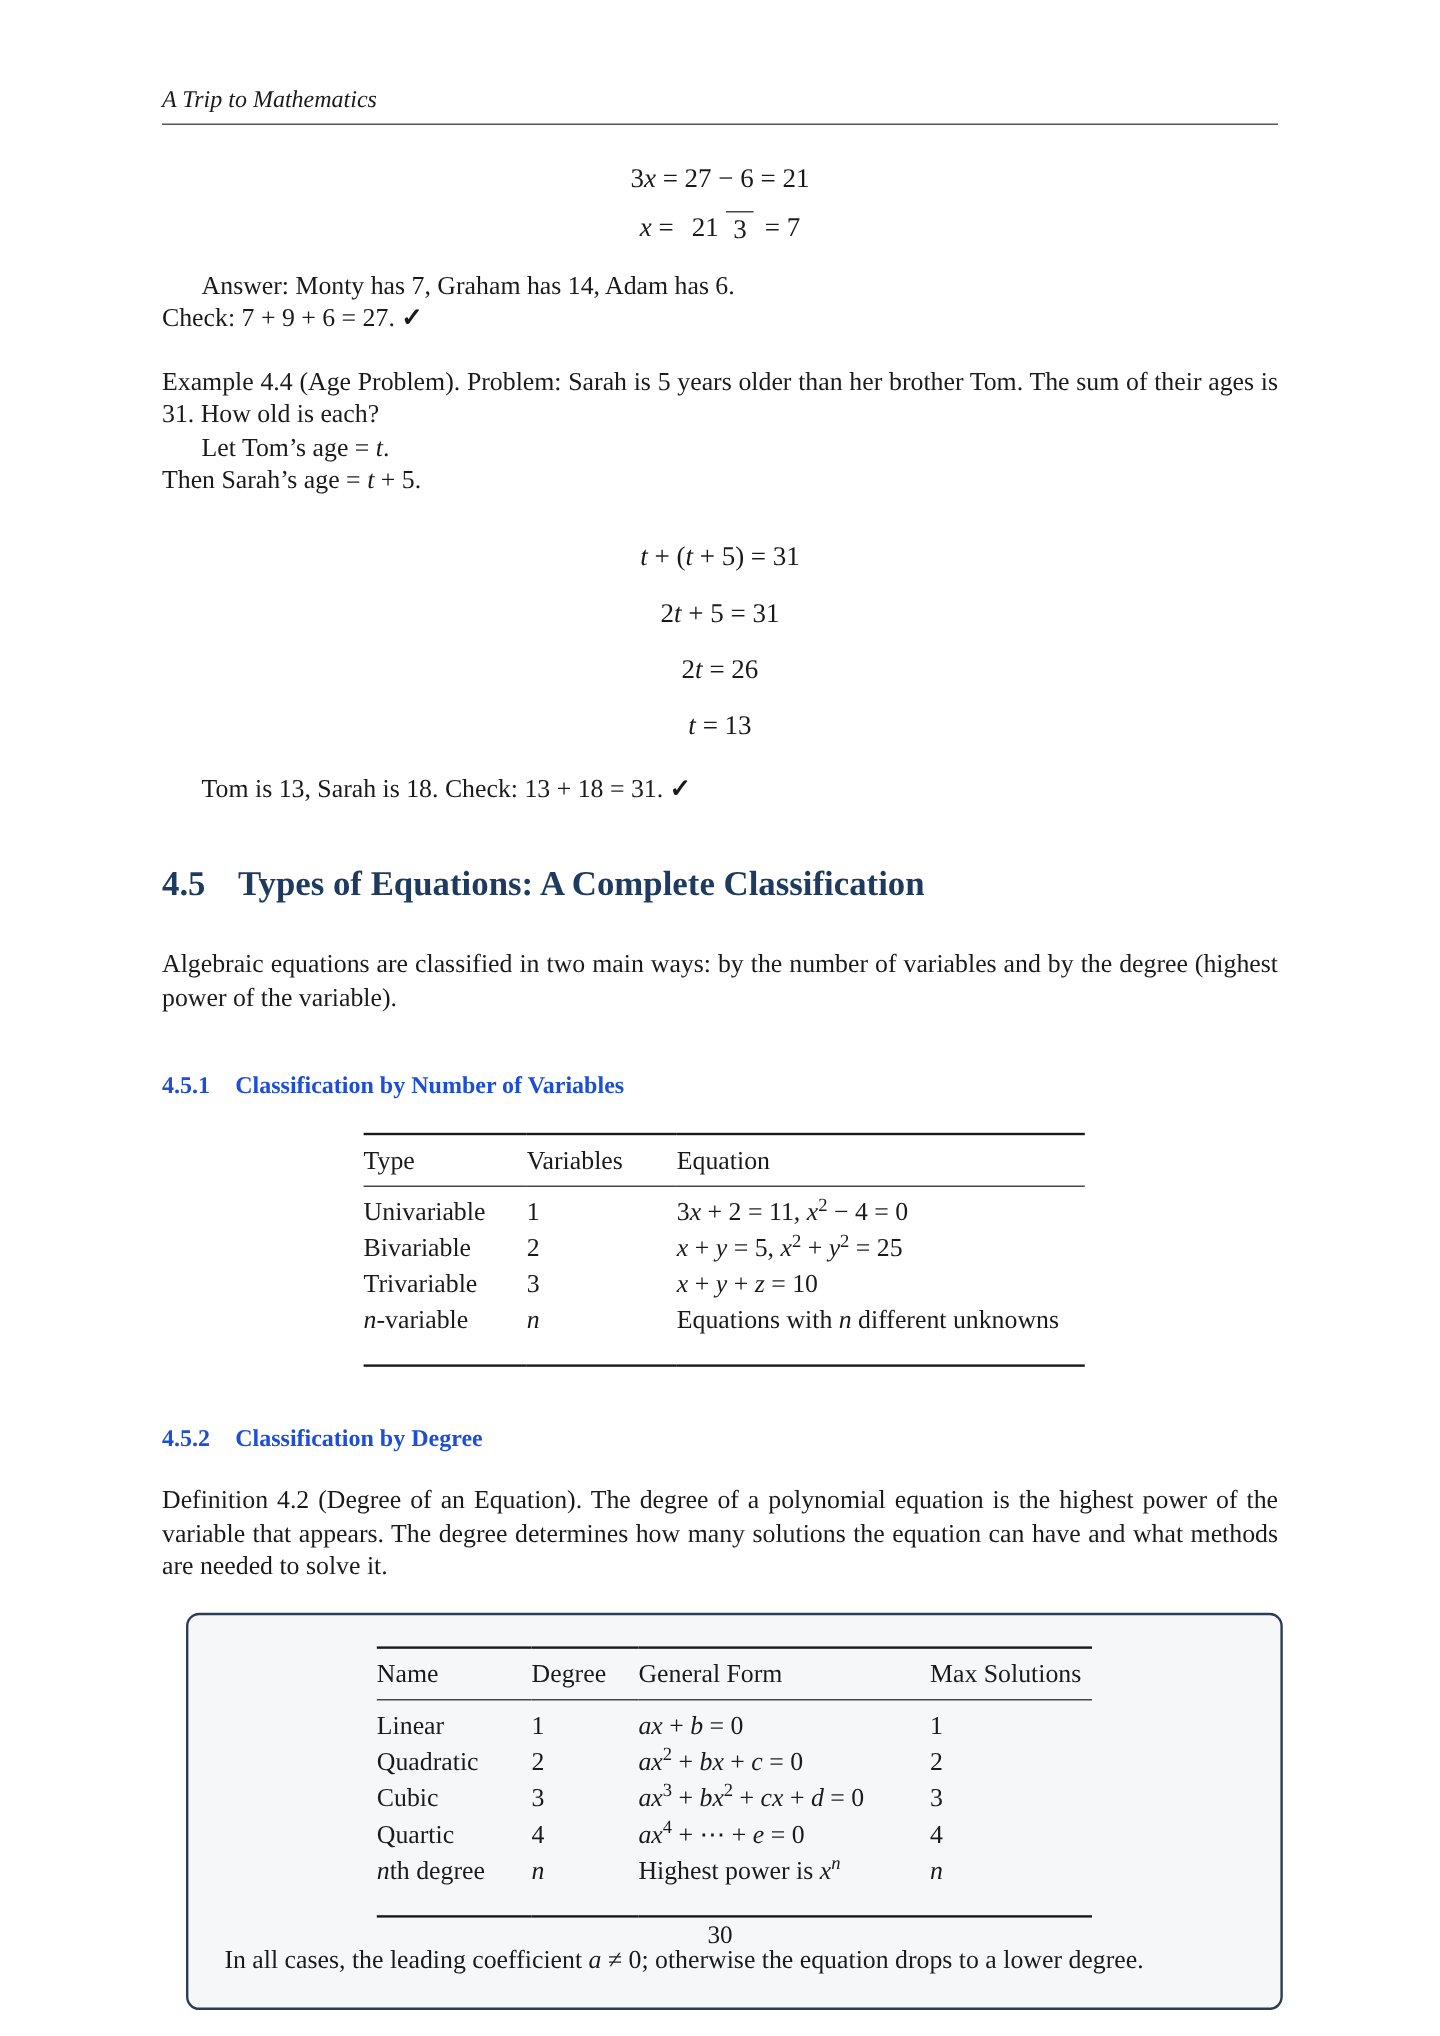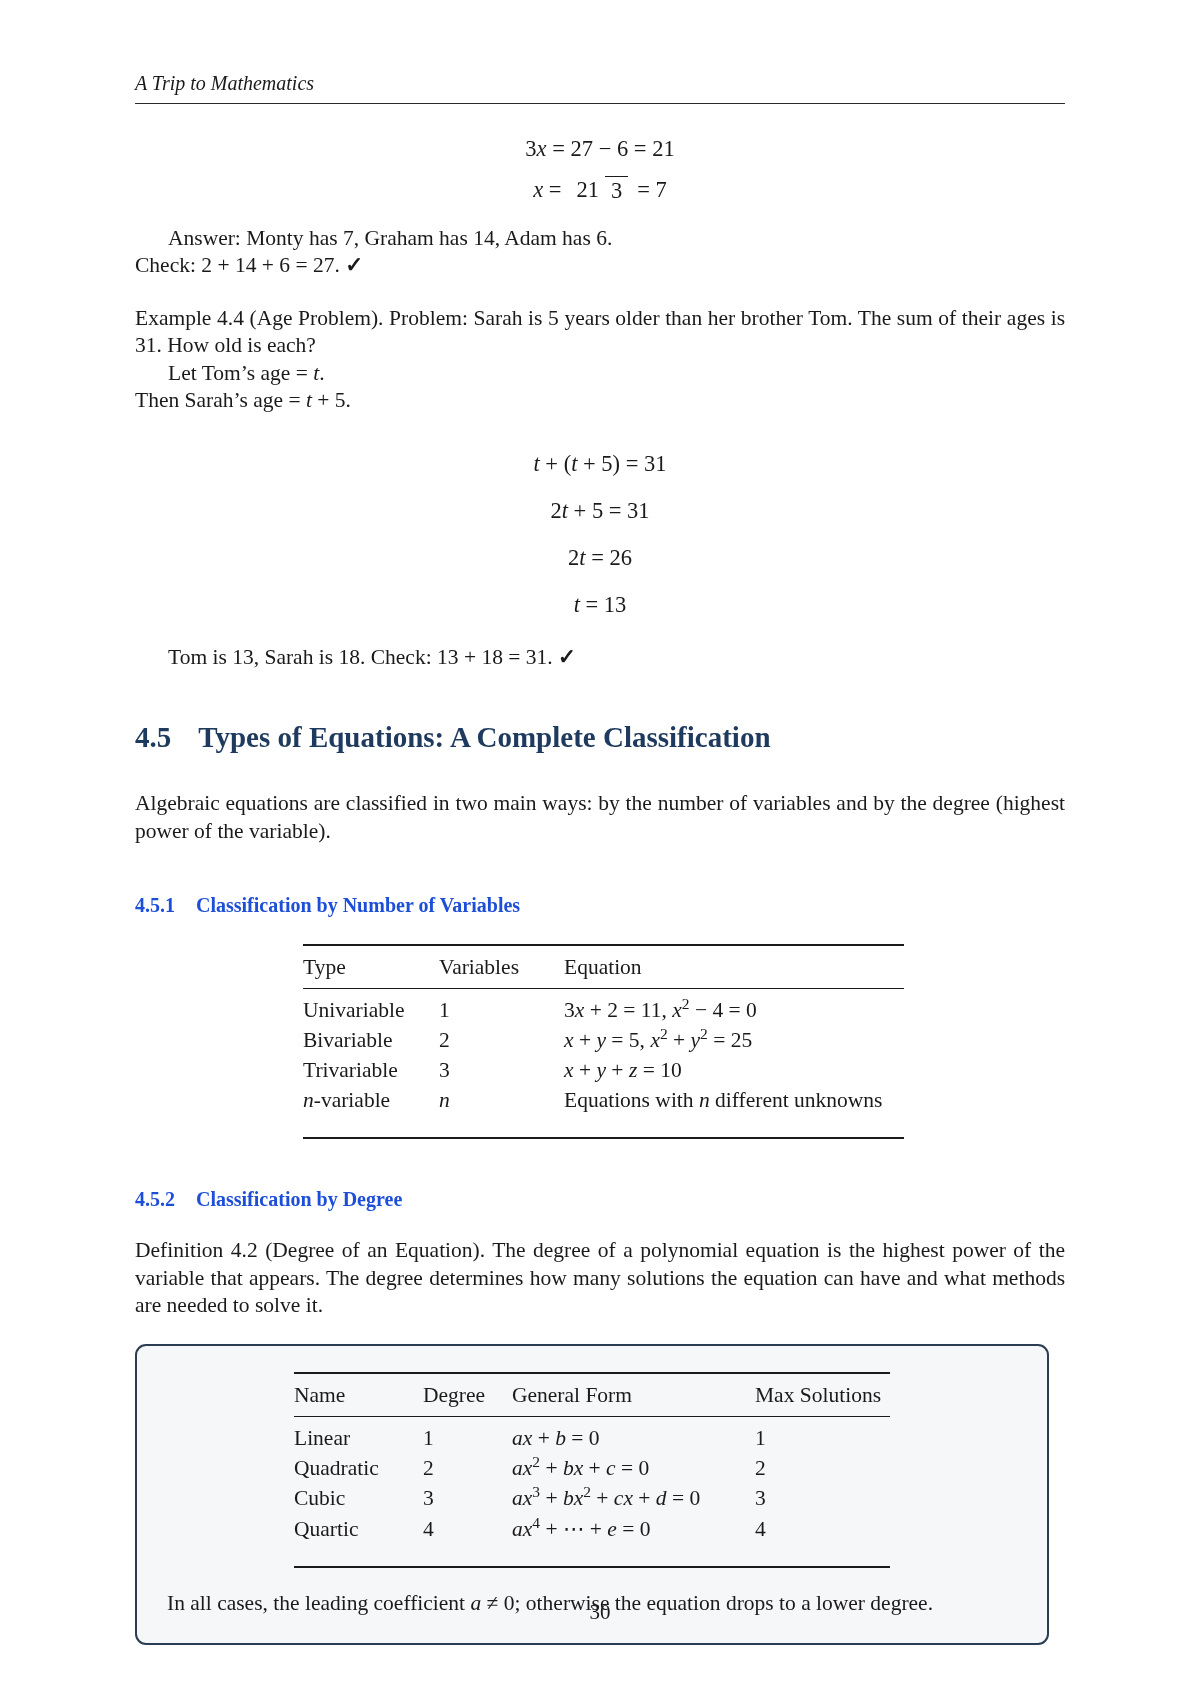--- a/index.html
+++ b/index.html
@@ -59,21 +59,21 @@
   .btable tbody{border-bottom:2.6px solid #1a1a1a;}
   .btable tbody tr:first-child td{padding-top:9px;}
   .btable tbody tr:last-child td{padding-bottom:24px;}
   .table1{margin:26px 0 0 168px;}
   .table1 .c1{width:136px;}
   .table1 .c2{width:125px;}
   .table1 .c3{width:340px;}
   
   .degree-box{
     margin-top:24px;
-    margin-left:0;
+    margin-left:20px;
     width:914px;
     box-sizing:border-box;
     background:#f6f7f8;
     border:2.6px solid #2b3d52;
     border-radius:11px;
     padding:26px 30px 26px 30px;
   }
   .table2{margin:0 auto;}
   .table2 .c1{width:129px;}
   .table2 .c2{width:89px;}
@@ -99,21 +99,21 @@
   <div class="eq-row">
     <span><i>x</i> =</span>
     <span class="frac">
       <span class="num">21</span>
       <span class="den">3</span>
     </span>
     <span>= 7</span>
   </div>
 
   <p class="line indent mt-answer">Answer: Monty has 7, Graham has 14, Adam has 6.</p>
-  <p class="line"><span>Check: 2 + 14 + 6 = 27.</span> <span class="check">✓</span></p>
+  <p class="line"><span>Check: 7 + 9 + 6 = 27.</span> <span class="check">✓</span></p>
 
   <p class="body-par mt-example">Example 4.4 (Age Problem).  Problem: Sarah is 5 years older than her brother Tom.  The sum of their ages is 31. How old is each?</p>
   <p class="line indent">Let Tom’s age = <i>t</i>.</p>
   <p class="line">Then Sarah’s age = <i>t</i> + 5.</p>
 
   <p class="display-eq mt-eqblock"><i>t</i> + (<i>t</i> + 5) = 31</p>
   <p class="display-eq eq-stack">2<i>t</i> + 5 = 31</p>
   <p class="display-eq eq-stack">2<i>t</i> = 26</p>
   <p class="display-eq eq-stack"><i>t</i> = 13</p>
 
@@ -189,20 +189,26 @@
           <td>3</td>
           <td><i>ax</i><sup>3</sup> + <i>bx</i><sup>2</sup> + <i>cx</i> + <i>d</i> = 0</td>
           <td>3</td>
         </tr>
         <tr>
           <td>Quartic</td>
           <td>4</td>
           <td><i>ax</i><sup>4</sup> + ⋯ + <i>e</i> = 0</td>
           <td>4</td>
         </tr>
+        <tr>
+          <td><i>n</i>th degree</td>
+          <td><i>n</i></td>
+          <td>Highest power is <i>x</i><sup><i>n</i></sup></td>
+          <td><i>n</i></td>
+        </tr>
       </tbody>
     </table>
     <p class="box-note">In all cases, the leading coefficient <i>a</i> ≠ 0; otherwise the equation drops to a lower degree.</p>
   </div>
 
   <div class="page-number">30</div>
 
 </div>
 
 </body></html>

